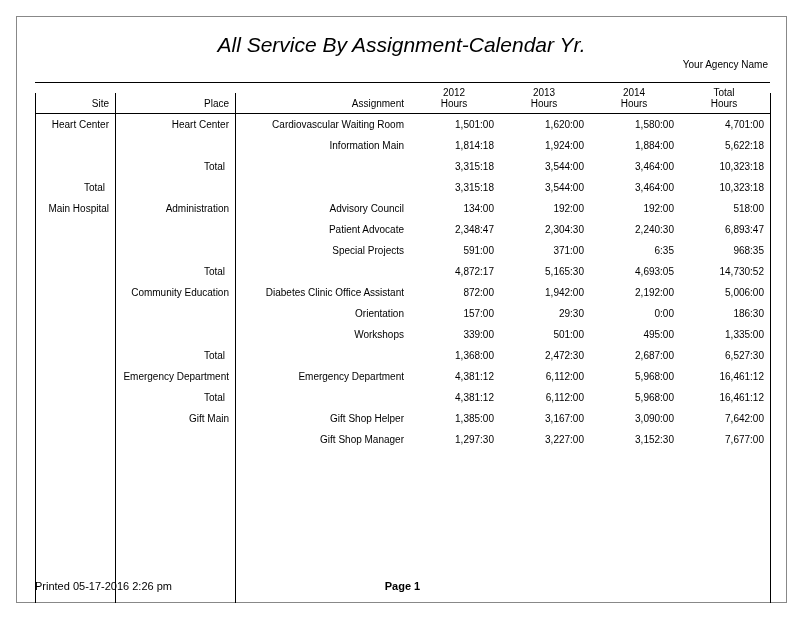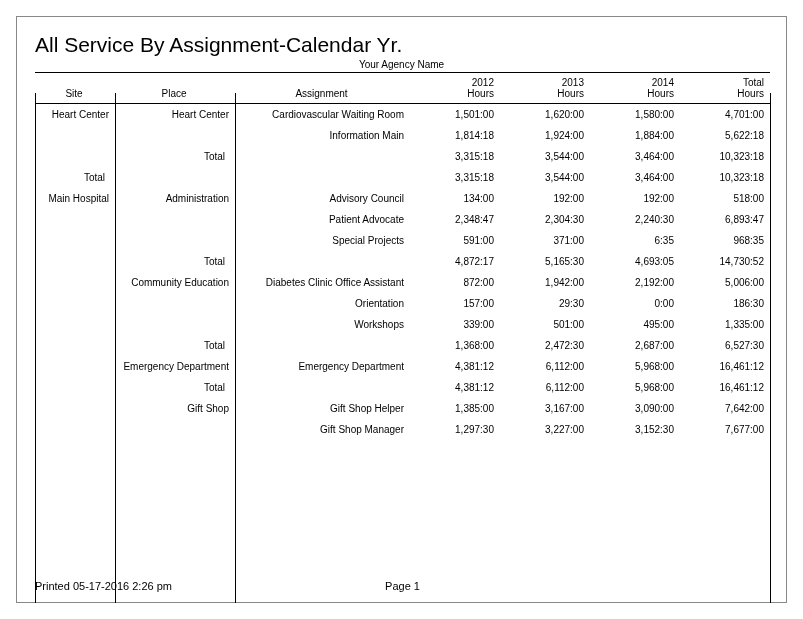--- a/index.html
+++ b/index.html
@@ -10,47 +10,48 @@
     width: 771px; height: 587px;
     border: 1px solid #888;
     background: #fff;
   }
   .inner {
     position: absolute;
     left: 18px; top: 16px;
     width: 735px;
   }
   .title-row {
-    text-align: left;
+    text-align: center;
     font-size: 21px;
     font-weight: 400;
     padding-right: 2px;
+    font-style: italic;
   }
   .subtitle-row {
-    text-align: center;
+    text-align: right;
     font-size: 10px;
     padding-right: 2px;
     margin-top: 2px;
-    margin-bottom: 2px;
+    margin-bottom: 12px;
   }
   table {
     width: 100%;
     border-collapse: collapse;
     font-size: 10px;
   }
   thead th {
     border-top: 1px solid #000;
     border-bottom: 1px solid #000;
     font-weight: 400;
-    text-align: right;
+    text-align: center;
     padding: 4px 6px 4px 4px;
     vertical-align: bottom;
     height: 30px;
   }
-  thead th.left { text-align: center; }
+  thead th.left { text-align: right; }
   tbody td {
     padding: 5px 6px 5px 4px;
     text-align: right;
     vertical-align: top;
     white-space: nowrap;
   }
   tbody td.left { text-align: right; }
   tbody td.tot-label { text-align: right; padding-right: 10px; }
   col.c1 { width: 80px; }
   col.c2 { width: 120px; }
@@ -70,20 +71,21 @@
     position: absolute;
     left: 18px;
     bottom: 10px;
     width: 735px;
     font-size: 11px;
   }
   .footer .center {
     position: absolute;
     left: 0; right: 0;
     text-align: center;
+    font-weight: bold;
   }
 </style>
 </head>
 <body>
 
 <div class="page">
   <div class="inner">
 
     <div class="title-row">All Service By Assignment-Calendar Yr.</div>
     <div class="subtitle-row">Your Agency Name</div>
@@ -231,21 +233,21 @@
             <td class="left"></td>
             <td class="tot-label">Total</td>
             <td class="left"></td>
             <td>4,381:12</td>
             <td>6,112:00</td>
             <td>5,968:00</td>
             <td>16,461:12</td>
           </tr>
           <tr>
             <td class="left"></td>
-            <td class="left">Gift Shop</td>
+            <td class="left">Gift Main</td>
             <td class="left">Gift Shop Helper</td>
             <td>1,385:00</td>
             <td>3,167:00</td>
             <td>3,090:00</td>
             <td>7,642:00</td>
           </tr>
           <tr>
             <td class="left"></td>
             <td class="left"></td>
             <td class="left">Gift Shop Manager</td>

